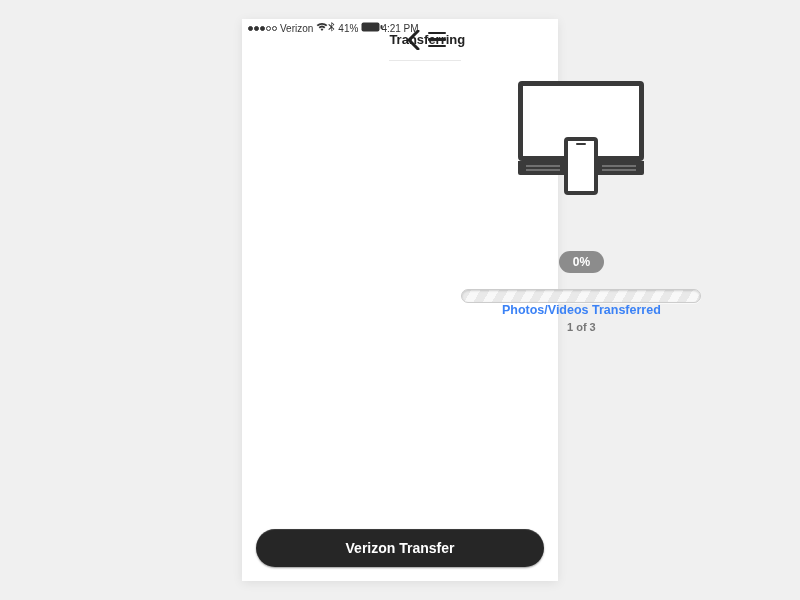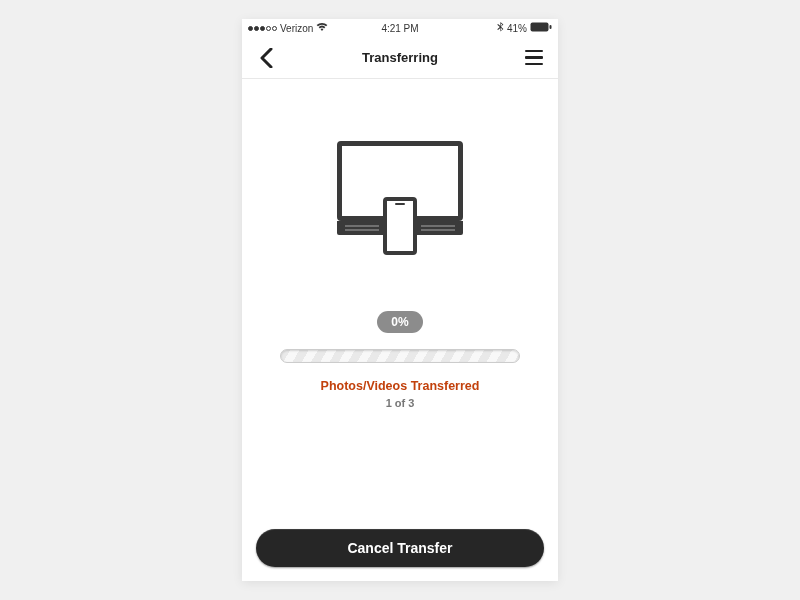--- a/index.html
+++ b/index.html
@@ -14,21 +14,21 @@
     height: 600px;
     overflow: hidden;
   }
   .phone {
     width: 316px;
     height: 562px;
     background: #ffffff;
     box-shadow: 0 2px 10px rgba(0,0,0,0.08);
     position: relative;
     display: flex;
-    flex-direction: column;
+    flex-direction: row;
   }
 
   
   .statusbar {
     height: 18px;
     display: flex;
     align-items: center;
     justify-content: space-between;
     padding: 0 6px;
     font-size: 10px;
@@ -133,24 +133,23 @@
     border-radius: 8px;
     border: 1px solid #ccc;
     background:
       repeating-linear-gradient(120deg,
         #e9e9e9 0 8px,
         #f8f8f8 8px 16px);
     box-shadow: inset 0 1px 2px rgba(0,0,0,0.15), 0 1px 0 rgba(255,255,255,0.6);
   }
 
   .status-text {
-    margin-top: 16px;
     font-size: 12.5px;
     font-weight: 600;
-    color: #c2410c;
+    color: #3b82f6;
     text-align: center;
   }
   .count-text {
     margin-top: 4px;
     font-size: 11px;
     font-weight: 600;
     color: #777;
     text-align: center;
   }
 
@@ -230,14 +229,14 @@
     </div>
 
     <div class="percent-badge">0%</div>
 
     <div class="progress-track"></div>
 
     <div class="status-text">Photos/Videos Transferred</div>
     <div class="count-text">1 of 3</div>
   </div>
 
-  <button class="cancel-btn">Cancel Transfer</button>
+  <button class="cancel-btn">Verizon Transfer</button>
 </div>
 
 </body></html>

